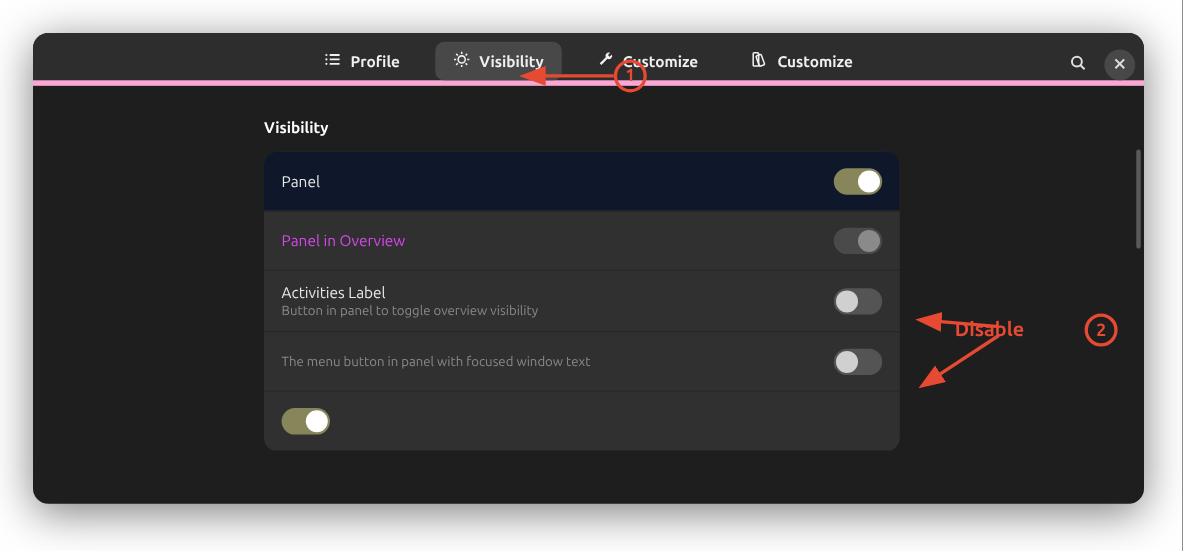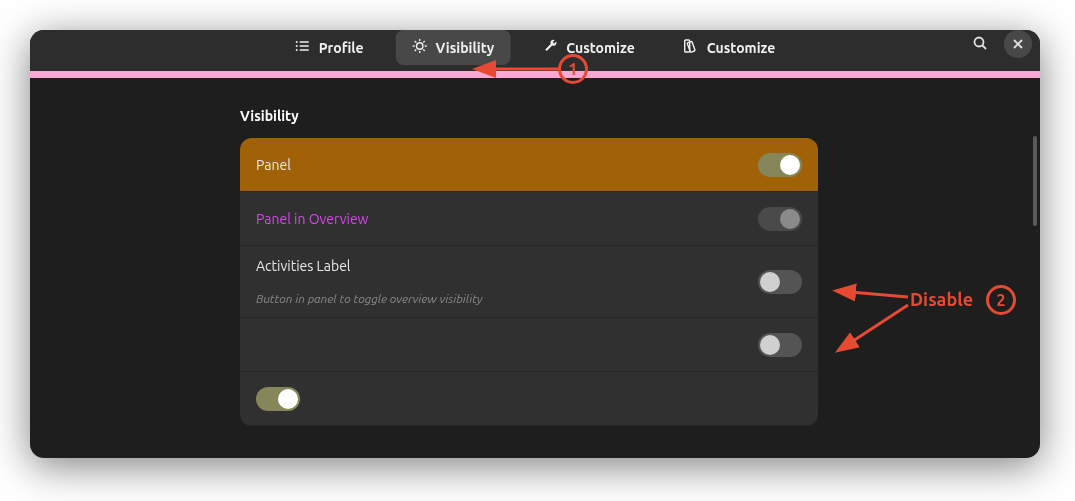--- a/index.html
+++ b/index.html
@@ -18,23 +18,23 @@
       border-radius: 14px;
       box-shadow: 0 8px 40px rgba(0,0,0,0.5);
       overflow: hidden;
       position: relative;
       display: flex;
       flex-direction: column;
     }
     .titlebar {
       height: 48px;
       background: #2d2d2d;
-      border-bottom: 7px solid #f9a8d4;
-      display: flex;
-      align-items: flex-start;
+      border-bottom: 5px solid #f9a8d4;
+      display: flex;
+      align-items: flex-end;
       padding: 0 8px;
       position: relative;
     }
     .tabs-center {
       position: absolute;
       left: 50%;
       transform: translateX(-50%);
       display: flex;
       gap: 16px;
       align-items: center;
@@ -89,34 +89,33 @@
       width: 578px;
     }
     .row {
       display: flex;
       align-items: center;
       padding: 12px 16px;
       border-bottom: 1px solid #262626;
       min-height: 54px;
     }
     .row:first-child {
-      background: #a16207;
+      background: #0f172a;
     }
     .row-text {
       flex: 1;
     }
     .row-title {
       color: #e8e8e8;
       font-size: 14px;
     }
     .row-sub {
       color: #8a8a8a;
       font-size: 12px;
-      margin-top: 18px;
-      font-style: italic;
+      margin-top: 2px;
     }
     .row.dim .row-title { color: #d946ef; }
     .toggle {
       width: 44px;
       height: 24px;
       border-radius: 12px;
       position: relative;
       cursor: pointer;
     }
     .toggle .knob {
@@ -284,20 +283,21 @@
           <div class="row-title">Activities Label</div>
           <div class="row-sub">Button in panel to toggle overview visibility</div>
         </div>
         <div class="toggle off">
             <div class="knob"></div>
           </div>
       </div>
 
       <div class="row">
         <div class="row-text">
+          <div class="row-sub">The menu button in panel with focused window text</div>
         </div>
         <div class="toggle off">
             <div class="knob"></div>
           </div>
       </div>
 
       <div class="row">
         <div class="toggle on">
             <div class="knob"></div>
           </div>
@@ -318,17 +318,17 @@
   <line x1="558" y1="69" x2="490" y2="69" stroke="#e64a33" stroke-width="3" marker-end="url(#ah)"></line>
 
   <line x1="908" y1="297" x2="850" y2="292" stroke="#e64a33" stroke-width="3" marker-end="url(#ah)"></line>
   <line x1="908" y1="305" x2="850" y2="343" stroke="#e64a33" stroke-width="3" marker-end="url(#ah)"></line>
 </svg>
 
 <div class="anno-circle" style="left:558px;top:54px">
   <span>1</span>
 </div>
 
-<div class="anno-text" style="left:910px;top:289px">Disable</div>
+<div class="anno-text" style="left:868px;top:289px">Disable</div>
 
 <div class="anno-circle" style="left:986px;top:285px">
   <span>2</span>
 </div>
 
 </body></html>

